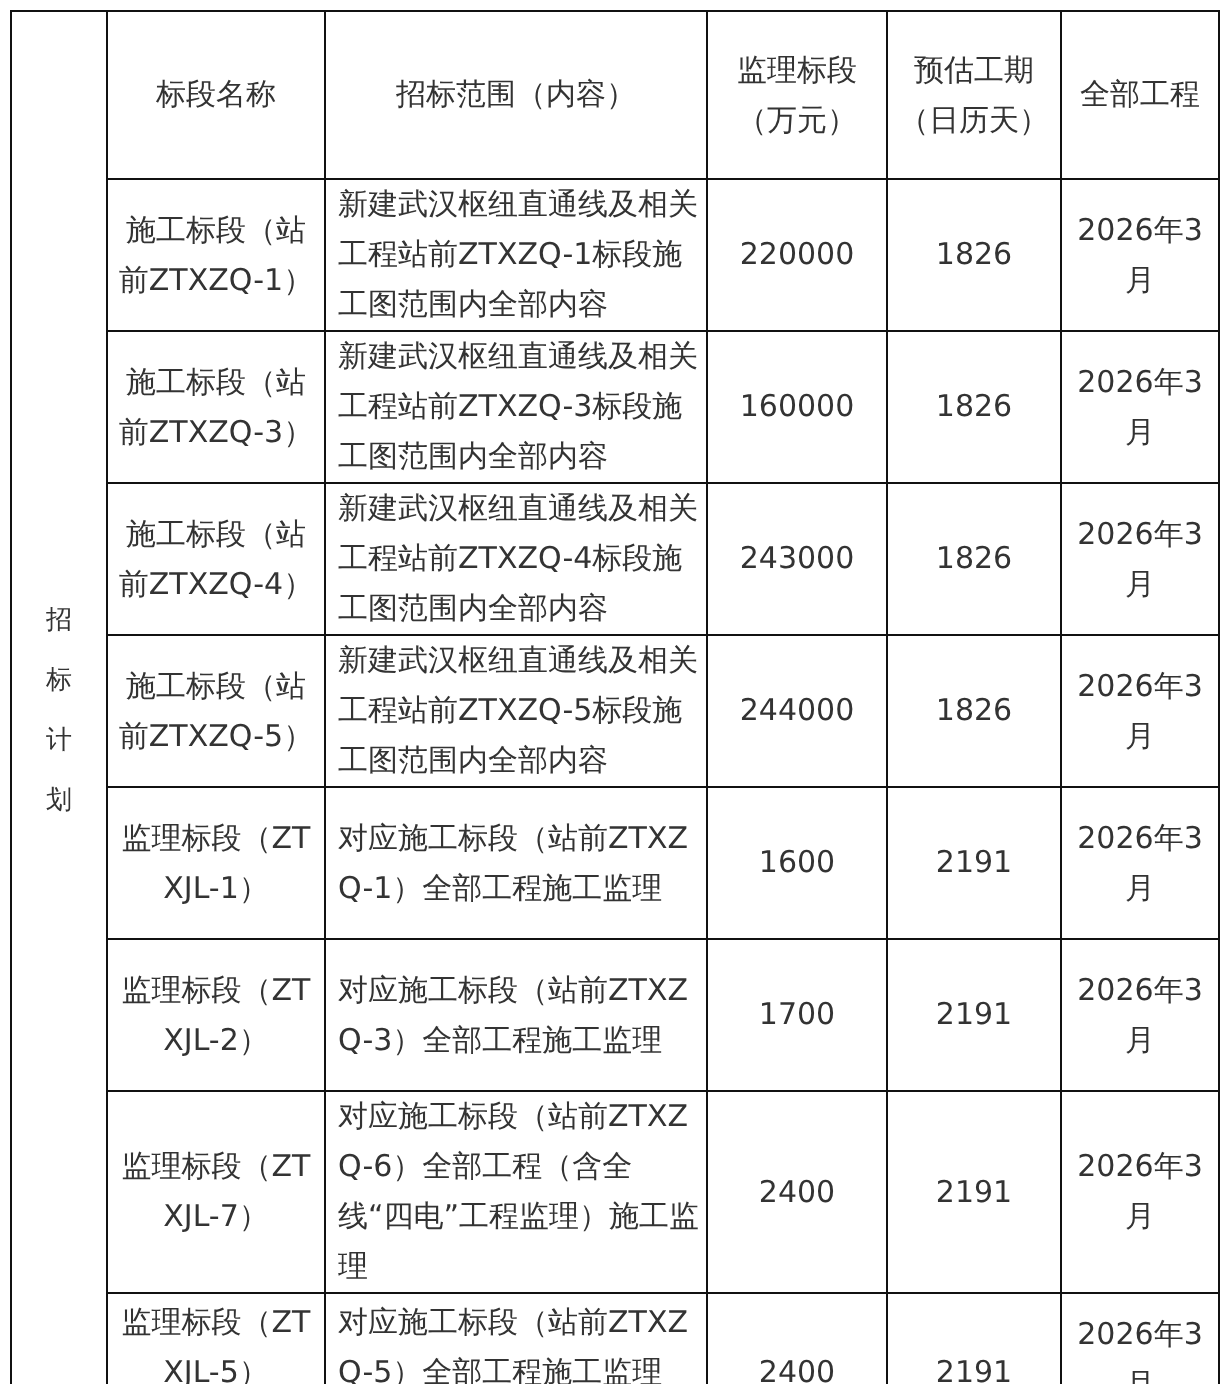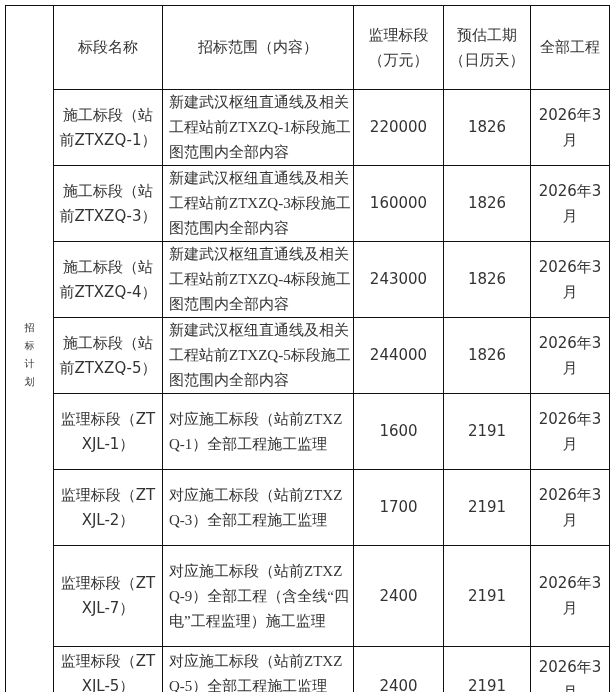--- a/index.html
+++ b/index.html
@@ -30,30 +30,29 @@
       text-align: center;
       vertical-align: middle;
       padding: 0 3px;
       word-break: break-all;
       background: #ffffff;
     }
     table.plan td.scope {
       text-align: left;
       padding-left: 6px;
       padding-right: 2px;
-      font-family: Liberation Serif, serif;
     }
     td.side-label {
       vertical-align: middle;
     }
     .vertical-text {
       display: inline-block;
       width: 16px;
-      line-height: 18px;
-      font-size: 10px;
+      line-height: 30px;
+      font-size: 13px;
       word-break: break-all;
     }
     tr.header-row { height: 84px; }
     tr.r76 { height: 76px; }
     tr.r101 { height: 101px; }
     tr.r-last { height: 60px; }
   </style>
 </head>
 <body>
 
@@ -121,21 +120,21 @@
     <tr class="r76">
       <td>监理标段（ZTXJL-2）</td>
       <td class="scope">对应施工标段（站前ZTXZQ-3）全部工程施工监理</td>
       <td>1700</td>
       <td>2191</td>
       <td>2026年3月</td>
     </tr>
 
     <tr class="r101">
       <td>监理标段（ZTXJL-7）</td>
-      <td class="scope">对应施工标段（站前ZTXZQ-9）全部工程（含全线“四电”工程监理）施工监理</td>
+      <td class="scope">对应施工标段（站前ZTXZQ-6）全部工程（含全线“四电”工程监理）施工监理</td>
       <td>2400</td>
       <td>2191</td>
       <td>2026年3月</td>
     </tr>
 
     <tr class="r-last">
       <td style="vertical-align:top;padding-top:2px">监理标段（ZTXJL-5）</td>
       <td class="scope" style="vertical-align:top;padding-top:2px">对应施工标段（站前ZTXZQ-5）全部工程施工监理</td>
       <td style="vertical-align:top;padding-top:27px">2400</td>
       <td style="vertical-align:top;padding-top:27px">2191</td>

